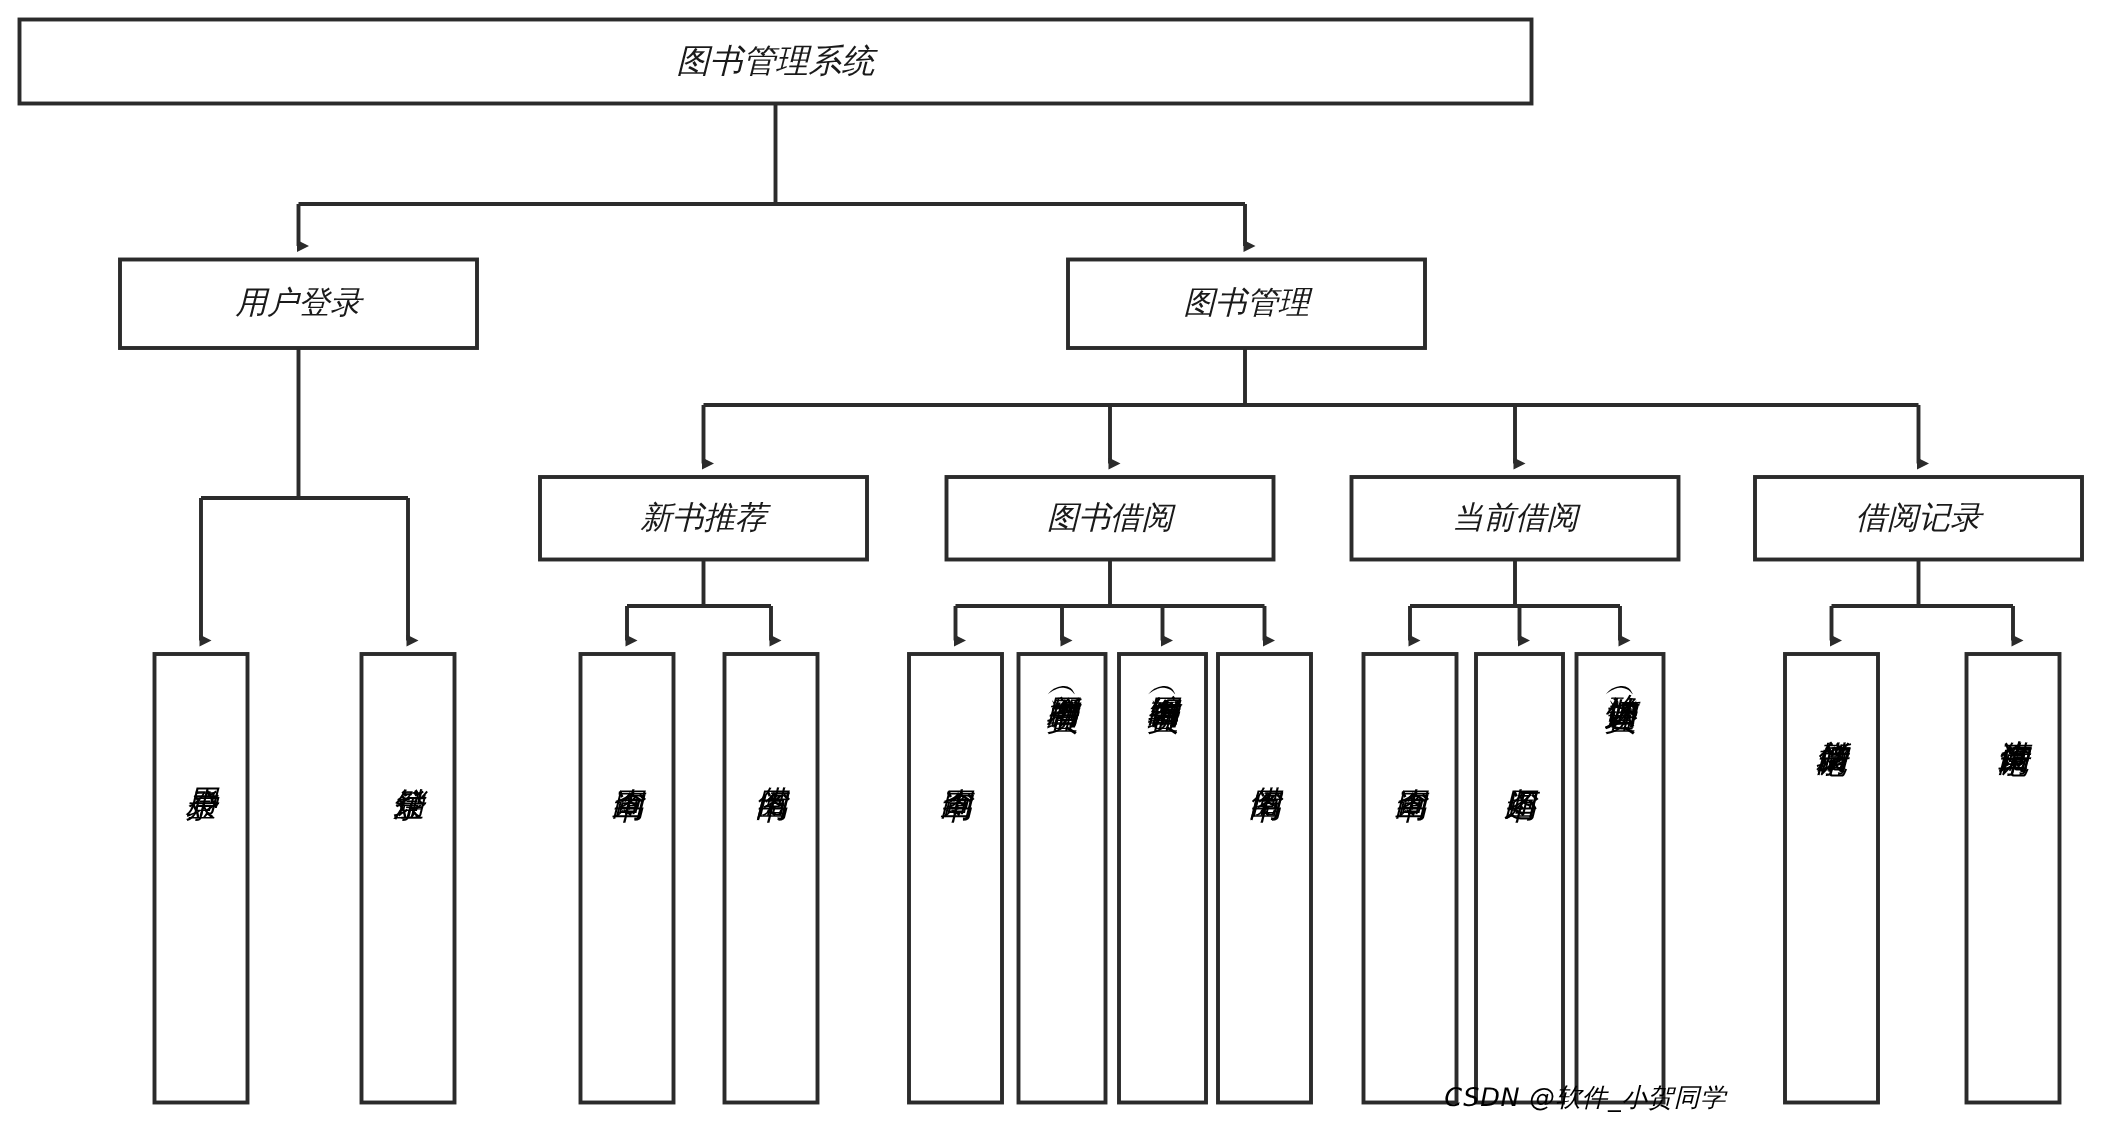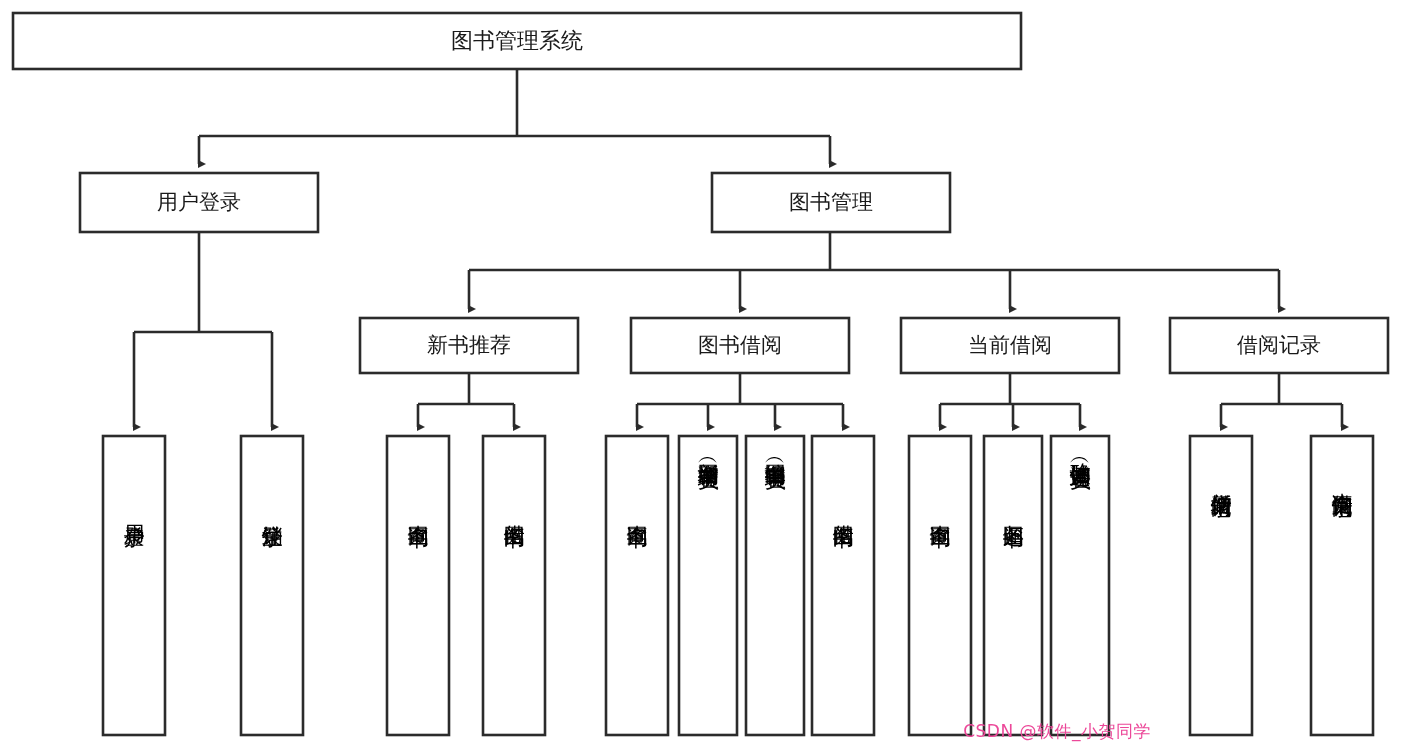--- a/index.html
+++ b/index.html
@@ -13,20 +13,21 @@
     font-family: "DejaVu Sans", "Liberation Sans", sans-serif;
     overflow: hidden;
     position: relative;
   }
   #diagram-root {
     position: absolute;
     left: 0;
     top: 0;
     width: 1159px;
     height: 747px;
+    font-style: italic;
   }
   svg.flow {
     display: block;
     width: 1405px;
     height: 747px;
   }
   .node-rect {
     fill: #ffffff;
     stroke: #2b2b2b;
     stroke-width: 2.6;
@@ -67,21 +68,21 @@
   }
   .arrow-head {
     fill: #2b2b2b;
   }
   .watermark {
     position: absolute;
     right: 8px;
     bottom: 4px;
     font-family: "DejaVu Sans", "Liberation Sans", sans-serif;
     font-size: 17px;
-    color: #ec4899;
+    color: #000000;
     white-space: nowrap;
     letter-spacing: 0.5px;
   }
 </style>
 </head>
 <body>
 
 <div id="diagram-root">
 
   <svg class="flow" viewBox="0 0 1405 747">

